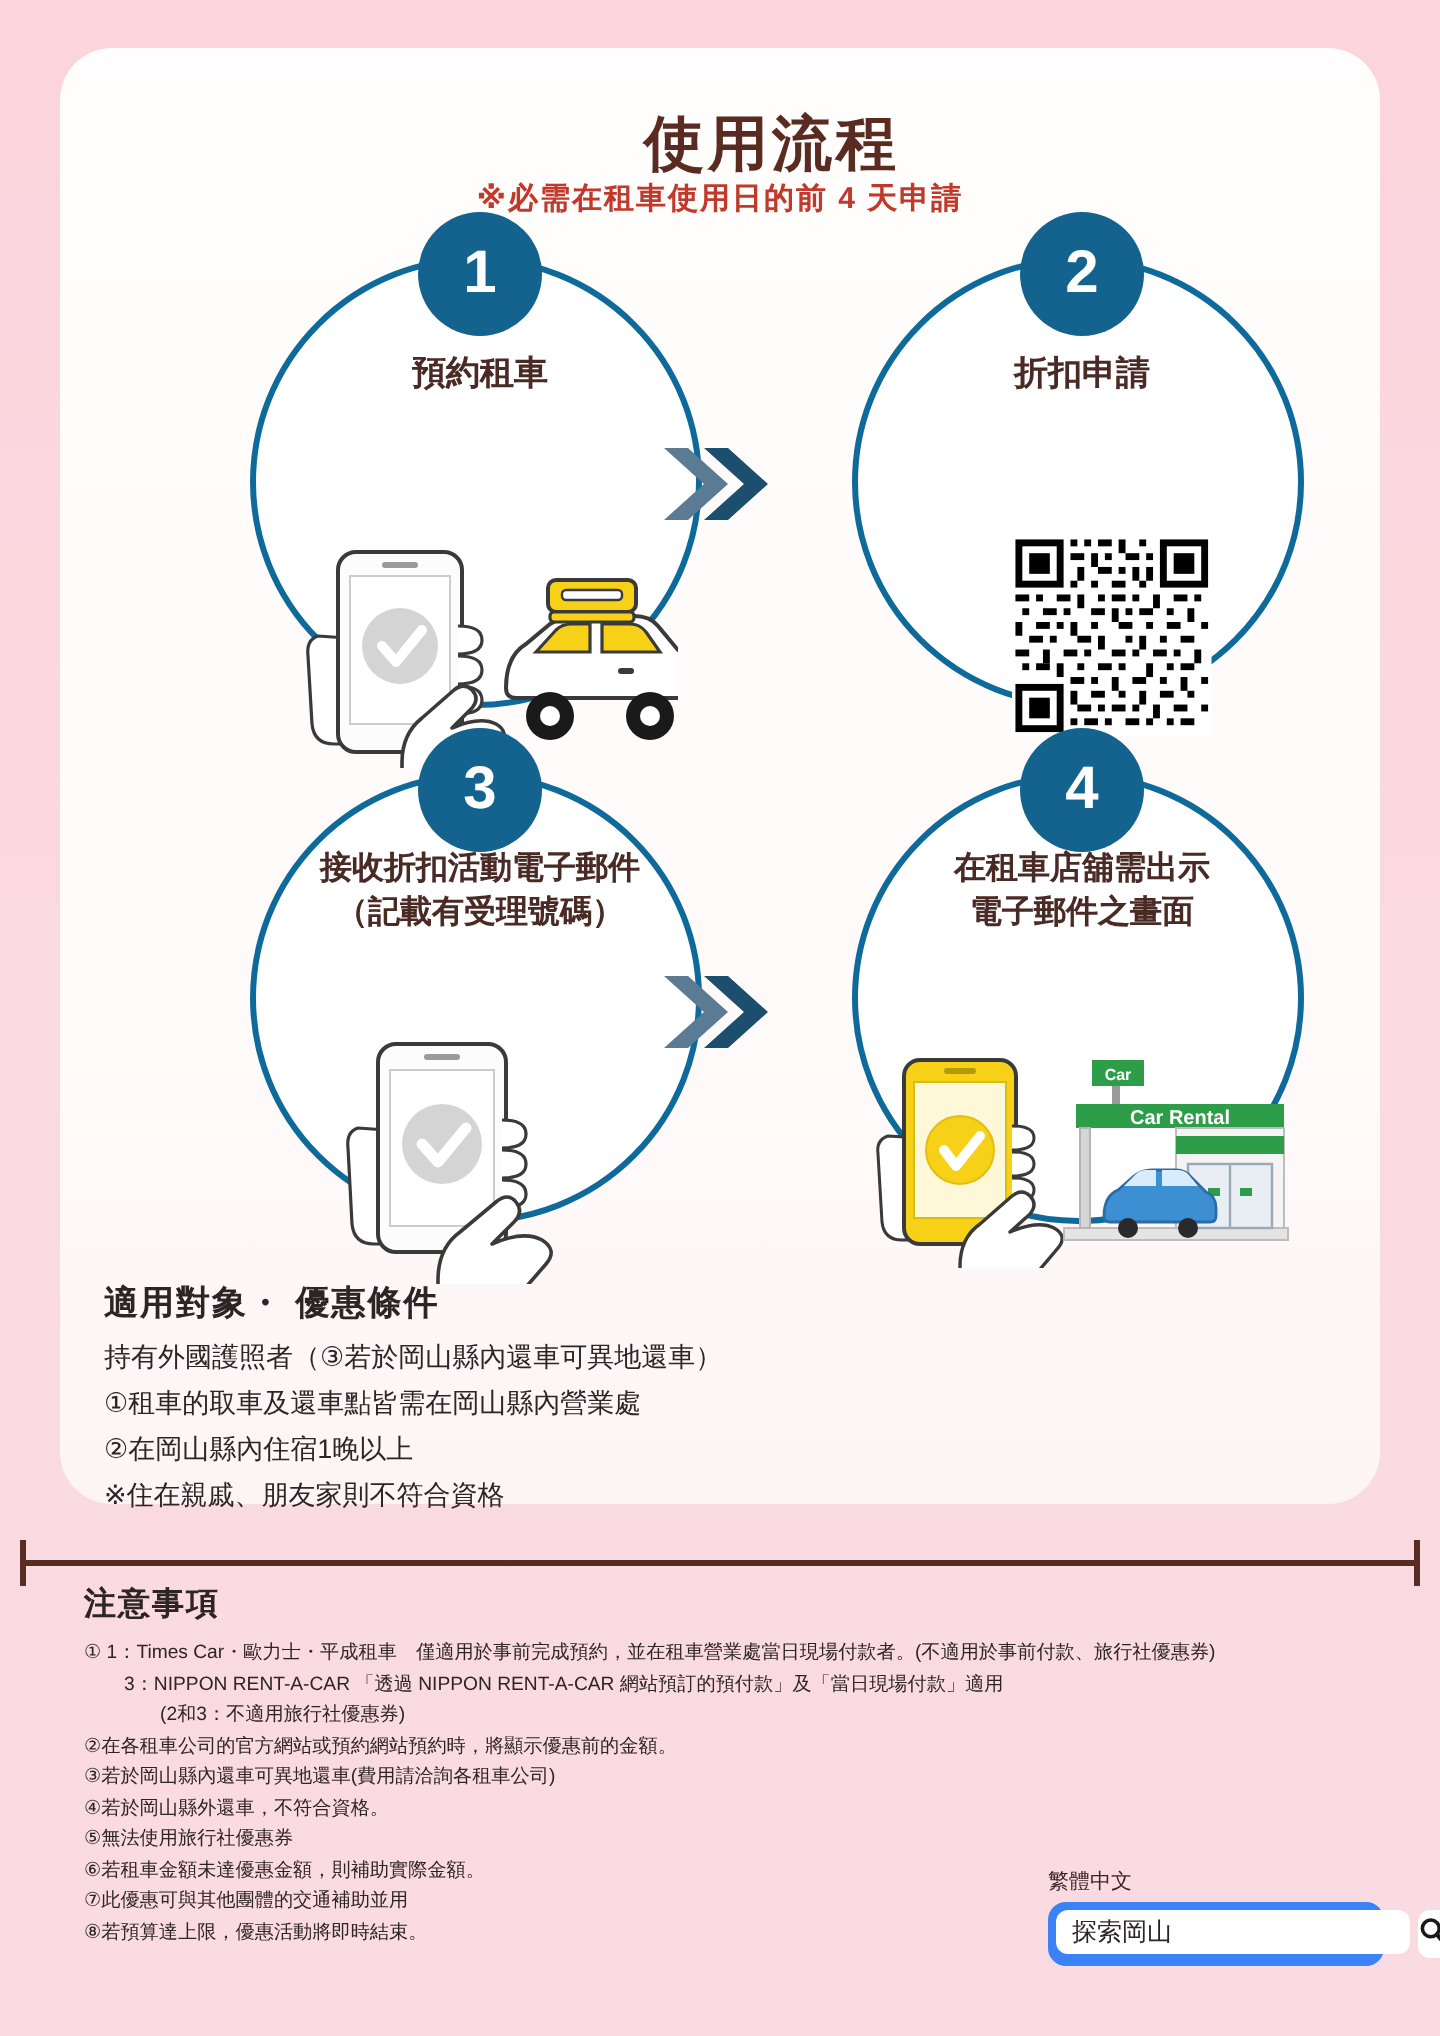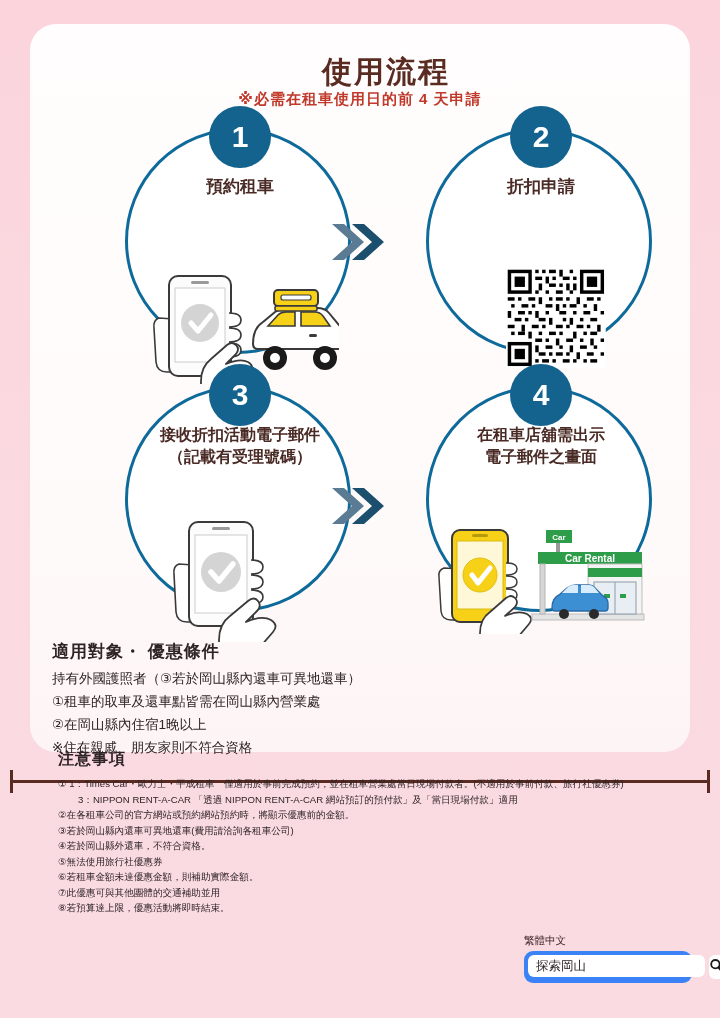--- a/index.html
+++ b/index.html
@@ -60,21 +60,21 @@
   .elig h3{ margin:0 0 6px 0; font-size:17px; font-weight:bold; color:#2e2426; letter-spacing:1px; }
   .elig p{ margin:0 0 2px 0; font-size:13.5px; line-height:1.55; color:#2e2426; }
 
   
   .divider{ position:absolute; left:10px; top:770px; width:700px; height:22px; }
   .divider .bar{ position:absolute; left:0; top:10px; width:700px; height:3px; background:#5a2b21; }
   .divider .cap{ position:absolute; top:0; width:3px; height:23px; background:#5a2b21; }
   .divider .cap.l{ left:0; } .divider .cap.r{ right:0; }
 
   
-  .notes{ position:absolute; left:42px; top:749px; width:650px;margin-left:16px; }
+  .notes{ position:absolute; left:42px; top:792px; width:650px; }
   .notes h3{ margin:0 0 6px 0; font-size:16px; font-weight:bold; color:#2e2426; letter-spacing:1px; }
   .note-row{ font-size:9.6px; line-height:1.62; color:#2e2426; white-space:nowrap; }
   .note-row.indent1{ padding-left:20px; }
   .note-row.indent2{ padding-left:38px; }
 
   
   .searchwrap{ position:absolute; left:524px; top:934px; width:168px; }
   .lang{ text-align:left; font-size:10.5px; color:#3a2326; margin-bottom:3px; padding-right:4px; }
   .searchbox{
     background:#3b82f6; border-radius:9px; padding:4px;
@@ -360,20 +360,21 @@
 <div class="divider">
   <div class="cap l"></div>
   <div class="bar"></div>
   <div class="cap r"></div>
 </div>
 
 <div class="notes">
   <h3>注意事項</h3>
   <div class="note-row">① 1：Times Car・歐力士・平成租車　僅適用於事前完成預約，並在租車營業處當日現場付款者。(不適用於事前付款、旅行社優惠券)</div>
   <div class="note-row indent1">3：NIPPON RENT-A-CAR 「透過 NIPPON RENT-A-CAR 網站預訂的預付款」及「當日現場付款」適用</div>
+  <div class="note-row indent2">(2和3：不適用旅行社優惠券)</div>
   <div class="note-row">②在各租車公司的官方網站或預約網站預約時，將顯示優惠前的金額。</div>
   <div class="note-row">③若於岡山縣內還車可異地還車(費用請洽詢各租車公司)</div>
   <div class="note-row">④若於岡山縣外還車，不符合資格。</div>
   <div class="note-row">⑤無法使用旅行社優惠券</div>
   <div class="note-row">⑥若租車金額未達優惠金額，則補助實際金額。</div>
   <div class="note-row">⑦此優惠可與其他團體的交通補助並用</div>
   <div class="note-row">⑧若預算達上限，優惠活動將即時結束。</div>
 </div>
 
 <div class="searchwrap">

